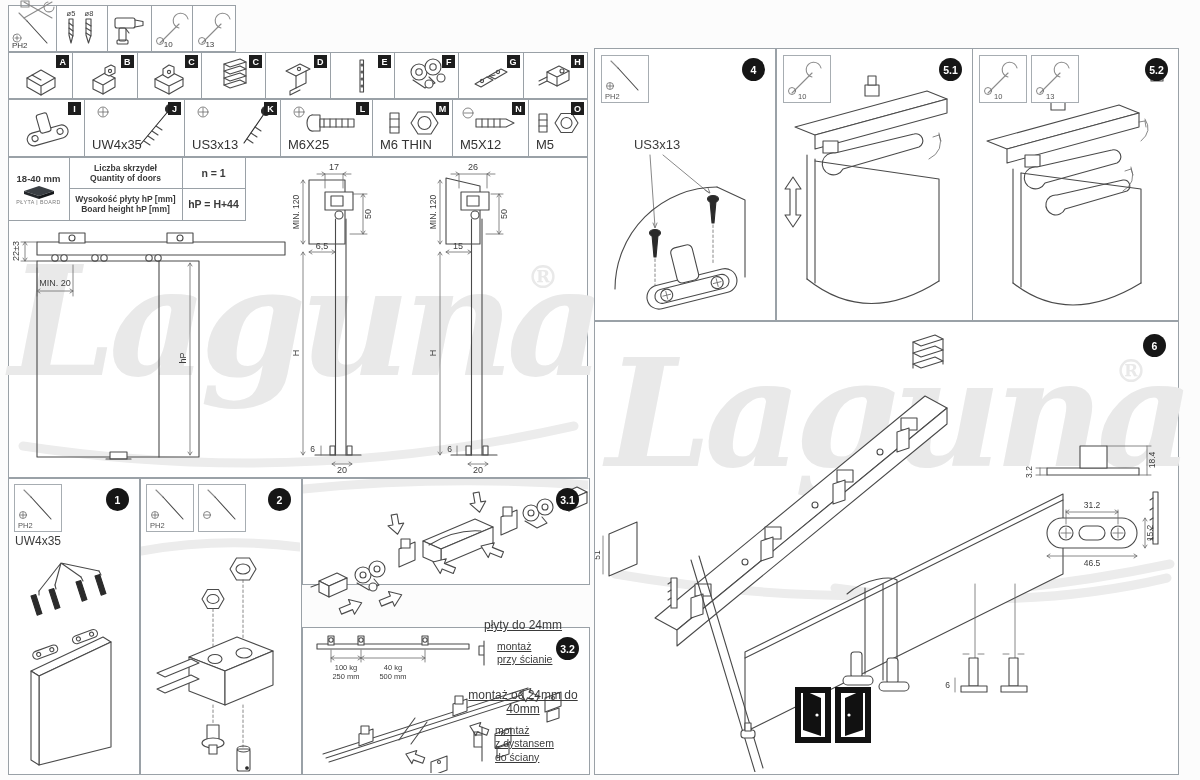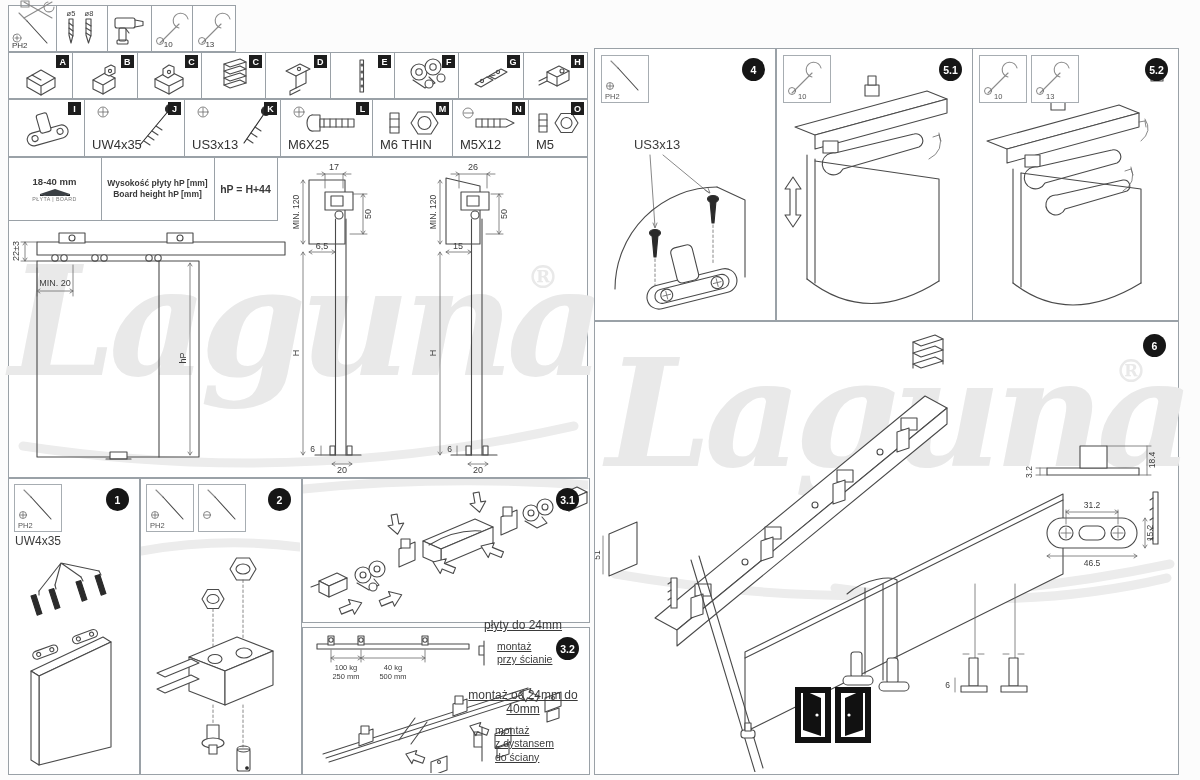--- a/index.html
+++ b/index.html
@@ -23,21 +23,21 @@
   .art .gray{stroke:#8b8b8b;}
   .art .sw{stroke:#ececec;stroke-width:9;}
   .t7{font-size:7.5px;} .t8{font-size:8.5px;} .t9{font-size:9px;} .t13{font-size:13px;}
   .watermark{position:absolute;font-family:"DejaVu Serif",serif;font-style:italic;font-weight:700;color:#e9e9e9;letter-spacing:-7px;pointer-events:none;z-index:0;line-height:1;}
   .wreg{position:absolute;font-family:"DejaVu Serif",serif;font-weight:700;color:#e9e9e9;pointer-events:none;z-index:0;}
   .note-title{font-size:12px;text-decoration:underline;text-align:center;margin-bottom:8px;}
   .note-row{display:flex;align-items:center;gap:6px;font-size:10.5px;line-height:1.25;text-decoration:underline;}
   .z1{z-index:1;position:relative;}
   .logo{position:absolute;z-index:6;display:flex;align-items:flex-end;font-weight:700;color:#111;letter-spacing:-2px;font-size:58px;line-height:1;}
   .spec{position:absolute;left:-1.5px;top:-1.5px;display:flex;background:#fff;border:1.5px solid #9aa1a7;z-index:3;box-sizing:border-box;}
-  .spec-left{width:56px;border-right:1.2px solid #9aa1a7;display:flex;flex-direction:column;align-items:center;justify-content:center;gap:0;padding:18px;}
+  .spec-left{width:56px;border-right:1.2px solid #9aa1a7;display:flex;flex-direction:column;align-items:center;justify-content:center;gap:0;padding:2px;}
   .spec-rows{display:flex;flex-direction:column;}
   .spec-row{display:flex;border-bottom:1.2px solid #9aa1a7;flex:1;}
   .spec-row:last-child{border-bottom:none;}
   .spec-desc{width:110px;border-right:1.2px solid #9aa1a7;display:flex;flex-direction:column;align-items:center;justify-content:center;font-size:8.5px;font-weight:700;text-align:center;line-height:1.2;padding:2px 1px;}
   .spec-val{width:62px;display:flex;align-items:center;justify-content:center;font-size:10.5px;font-weight:700;}
 </style>
 </head>
 <body>
 
 <div id="sheet">
@@ -398,20 +398,27 @@
         <svg width="38" height="15">
             <polygon points="4,7 19,2 34,7 19,12" fill="#3a3f44"></polygon>
             <polygon points="4,7 19,12 19,15 4,10" fill="#23272b"></polygon>
             <polygon points="34,7 19,12 19,15 34,10" fill="#15181a"></polygon>
           </svg>
         <div style="font-size:5.3px;letter-spacing:.4px;color:#777">PŁYTA | BOARD</div>
       </div>
       <div class="spec-rows">
         <div class="spec-row">
           <div class="spec-desc">
+            <span>Liczba skrzydeł</span>
+            <span>Quantity of doors</span>
+          </div>
+          <div class="spec-val">n = 1</div>
+        </div>
+        <div class="spec-row">
+          <div class="spec-desc">
             <span>Wysokość płyty hP [mm]</span>
             <span>Board height hP [mm]</span>
           </div>
           <div class="spec-val">hP = H+44</div>
         </div>
       </div>
     </div>
 
     <div class="p z1" style="left:443px;top:142px;width:142px;">
       <div class="note-title">płyty do 24mm</div>
@@ -517,21 +524,21 @@
       <line x1="102" y1="168" x2="102" y2="210" class="dl dd"></line>
       <rect x="66" y="188" width="12" height="14" class="f"></rect>
         <ellipse cx="72" cy="206" rx="11" ry="5" class="f"></ellipse>
         <rect x="68" y="208" width="8" height="9" class="f"></rect>
       <rect x="96" y="212" width="13" height="22" rx="2" class="f"></rect>
         <ellipse cx="102.5" cy="212" rx="6.5" ry="3"></ellipse>
         <circle cx="106" cy="231" r="1.3" class="dk"></circle>
     </svg>
   </div>
 
-  <div class="bx" style="left:302px;top:478px;width:288px;height:145px;">
+  <div class="bx" style="left:302px;top:478px;width:288px;height:107px;">
     <div class="badge p" style="right:10px;top:9px;">3.1</div>
     <svg class="art" width="285" height="146">
       <path d="M0,10 Q140,-4 285,6" class="sw"></path>
       <g>
           <polygon points="16,102 34,94 44,99 26,107" class="f"></polygon>
           <polygon points="16,102 26,107 26,118 16,113" class="f"></polygon>
           <polygon points="26,107 44,99 44,110 26,118" class="f"></polygon>
           <line x1="8" y1="108" x2="16" y2="105"></line>
         </g>
       <g>

